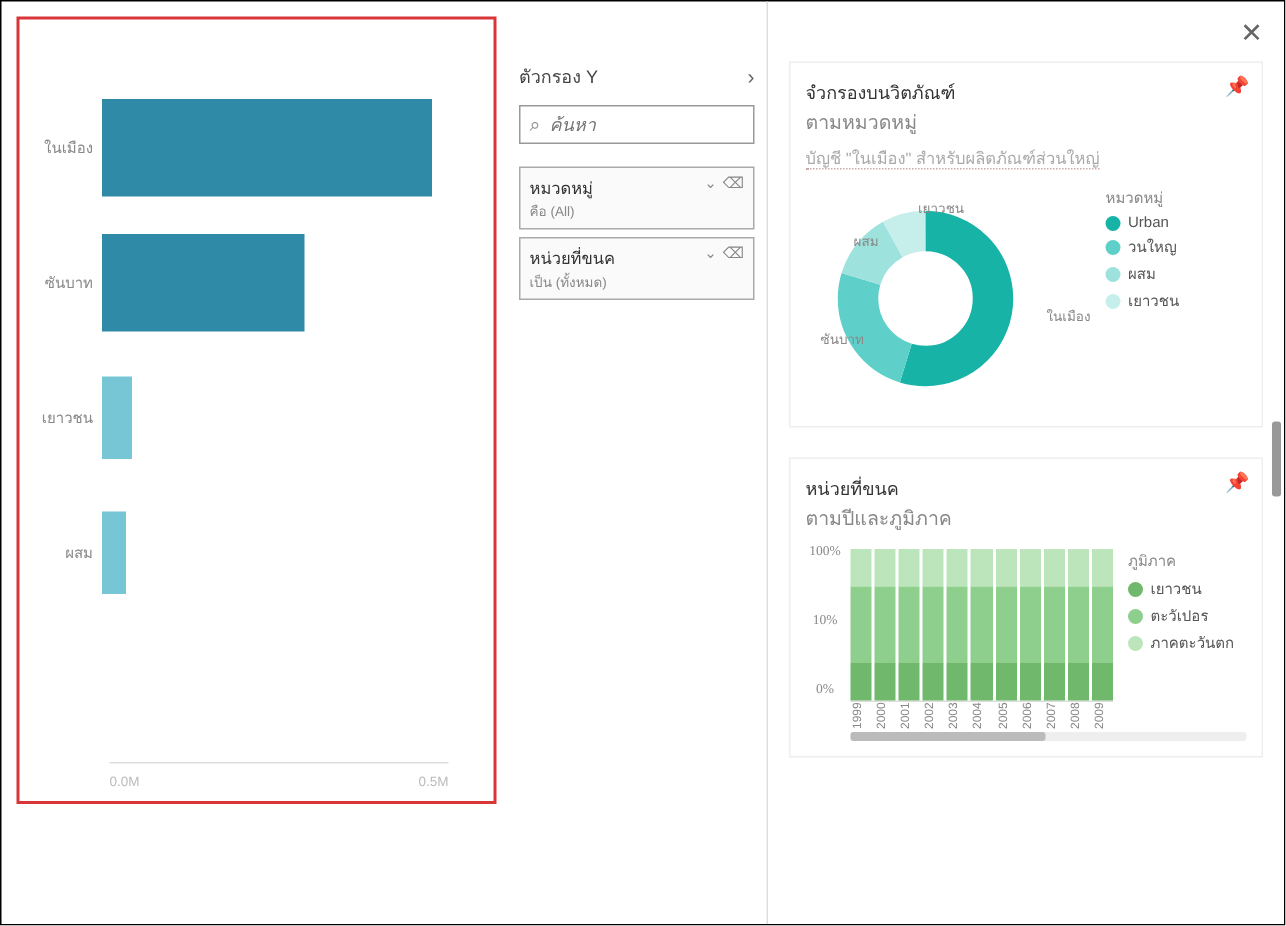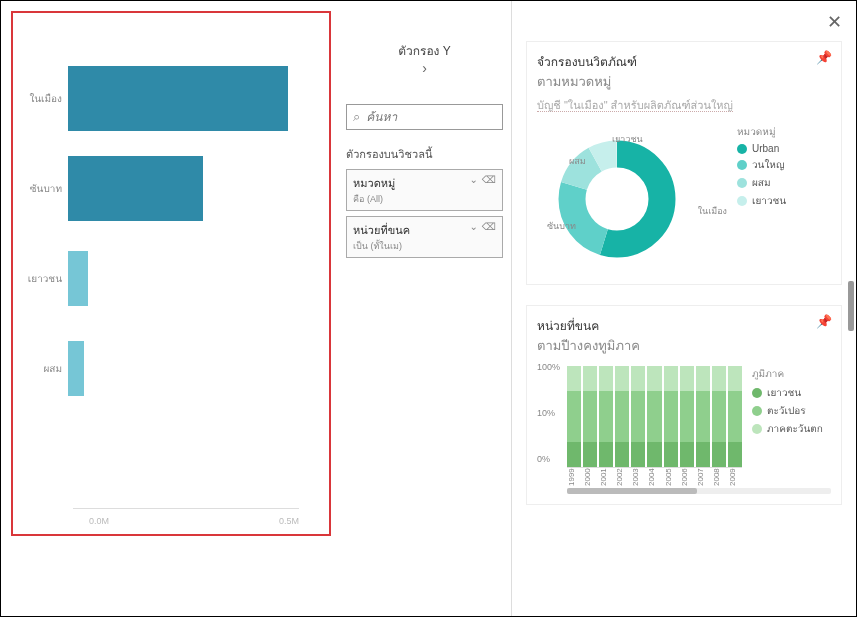--- a/index.html
+++ b/index.html
@@ -5,24 +5,24 @@
 * { box-sizing: border-box; margin: 0; padding: 0; }
 body { font-family: "Segoe UI", Tahoma, sans-serif; font-size: 12px; background: #fff; color: #333; }
 .container { width: 857px; height: 617px; border: 1px solid #000; position: relative; display: flex; }
 .left-pane { width: 345px; padding: 10px 10px; }
 .bar-box { border: 2px solid #d9363a; width: 320px; height: 525px; position: relative; background: #fff; padding-top: 50px; }
 .bar-row { display: flex; align-items: center; height: 70px; margin-bottom: 20px; }
 .bar-label { width: 55px; font-size: 10px; color: #888; text-align: right; padding-right: 6px; }
 .bar-rect { height: 65px; background: #2f8aa8; }
 .bar-rect.light { background: #76c6d6; }
 .axis-line { position: absolute; bottom: 25px; left: 60px; right: 30px; border-top: 1px solid #ddd; }
-.axis-labels { position: absolute; bottom: 8px; left: 76px; right: 30px; display: flex; justify-content: space-between; font-size: 9px; color: #bbb; }
+.axis-labels { position: absolute; bottom: 8px; left: 60px; right: 30px; display: flex; justify-content: space-between; font-size: 9px; color: #bbb; }
 
 .mid-pane { width: 165px; padding: 40px 8px 8px 0; }
-.filter-head { display: flex; justify-content: space-between; align-items: center; font-size: 12px; color: #444; margin-bottom: 28px; flex-direction: column; }
+.filter-head { display: flex; justify-content: space-between; align-items: center; font-size: 12px; color: #444; margin-bottom: 10px; }
 .chev { font-size: 14px; color: #666; cursor: pointer; }
 .search-box { border: 1px solid #999; display: flex; align-items: center; padding: 4px 6px; margin-bottom: 15px; }
 .search-icon { color: #888; margin-right: 6px; font-size: 13px; }
 .search-input { border: none; outline: none; font-size: 12px; width: 100%; color: #7f1d1d; font-style: italic; }
 .filter-sub { font-size: 11px; color: #555; margin-bottom: 6px; }
 .filter-card { border: 1px solid #aaa; padding: 4px 6px; margin-bottom: 5px; background: #fafafa; display: flex; justify-content: space-between; align-items: flex-start; }
 .filter-card .fc-text { font-size: 10px; }
 .filter-card .fc-title { font-size: 11px; color: #333; }
 .filter-card .fc-sub { font-size: 9px; color: #888; }
 .filter-card .fc-icons { display: flex; gap: 4px; color: #888; font-size: 10px; }
@@ -39,21 +39,21 @@
 .donut-wrap { display: flex; }
 .donut-svg { width: 160px; height: 150px; }
 .donut-lbl { position: absolute; font-size: 9px; color: #888; }
 .legend { margin-left: 10px; }
 .legend-title { font-size: 10px; color: #888; margin-bottom: 4px; }
 .legend-row { display: flex; align-items: center; font-size: 10px; color: #555; margin-bottom: 3px; }
 .legend-sw { width: 10px; height: 10px; border-radius: 50%; margin-right: 5px; }
 
 .stack-wrap { display: flex; margin-top: 10px; }
 .stack-chart { width: 205px; height: 120px; position: relative; }
-.stack-y { position: absolute; left: 0; width: 26px; font-size: 9px; color: #888; text-align: left; }
+.stack-y { position: absolute; left: 0; width: 26px; font-size: 9px; color: #888; text-align: center; font-family: Liberation Serif, serif; }
 .stack-bars { position: absolute; left: 30px; right: 0; top: 0; bottom: 18px; display: flex; gap: 2px; align-items: flex-end; border-bottom: 1px solid #ddd; }
 .stack-col { flex: 1; height: 100%; display: flex; flex-direction: column; justify-content: flex-end; }
 .seg { width: 100%; }
 .stack-x { position: absolute; left: 30px; right: 0; bottom: 0; display: flex; gap: 2px; }
 .stack-x span { flex: 1; font-size: 8px; color: #888; text-align: center; writing-mode: vertical-rl; transform: rotate(180deg); height: 16px; }
 .hscroll { margin-top: 2px; margin-left: 30px; height: 6px; background: #eee; position: relative; border-radius: 2px; }
 .hscroll-thumb { position: absolute; left: 0; width: 130px; height: 6px; background: #bbb; border-radius: 2px; }
 .right-scroll { position: absolute; right: 2px; top: 280px; width: 6px; height: 50px; background: #999; border-radius: 2px; }
 </style>
 </head>
@@ -89,35 +89,34 @@
 
   <div class="mid-pane">
     <div class="filter-head">
       <span>ตัวกรอง Y</span>
       <span class="chev">›</span>
     </div>
     <div class="search-box">
       <span class="search-icon">⌕</span>
       <input class="search-input" placeholder="ค้นหา" style="">
     </div>
-    <div class="filter-sub">ตัวกรองบนวิชวลนี้</div>
     <div class="filter-card">
       <div class="fc-text">
         <div class="fc-title">หมวดหมู่</div>
         <div class="fc-sub">คือ (All)</div>
       </div>
       <div class="fc-icons">
         <span>⌄</span>
         <span>⌫</span>
       </div>
     </div>
     <div class="filter-card">
       <div class="fc-text">
         <div class="fc-title">หน่วยที่ขนค</div>
-        <div class="fc-sub">เป็น (ทั้ในเม)</div>
+        <div class="fc-sub">เป็น (ทั้งหมด)</div>
       </div>
       <div class="fc-icons">
         <span>⌄</span>
         <span>⌫</span>
       </div>
     </div>
   </div>
 
   <div class="right-pane">
     <span class="close-x">✕</span>
@@ -161,21 +160,21 @@
               <span class="legend-sw" style="background:#c6efec"></span>
               <span>เยาวชน</span>
             </div>
         </div>
       </div>
     </div>
 
     <div class="card" style="margin-top:20px">
       <span class="pin">📌</span>
       <div class="card-title">หน่วยที่ขนค</div>
-      <div class="card-sub">ตามปีางคงทูมิภาค</div>
+      <div class="card-sub">ตามปีและภูมิภาค</div>
       <div class="stack-wrap">
         <div class="stack-chart">
           <div class="stack-y" style="top:-4px">100%</div>
           <div class="stack-y" style="top:42px">10%</div>
           <div class="stack-y" style="top:88px">0%</div>
           <div class="stack-bars" id="stackbars">
               <div class="stack-col">
                 <div class="seg" style="height: 25%; background: rgb(189, 229, 188);"></div>
                 <div class="seg" style="height: 50%; background: rgb(143, 207, 141);"></div>
                 <div class="seg" style="height: 25%; background: rgb(111, 184, 108);"></div>

